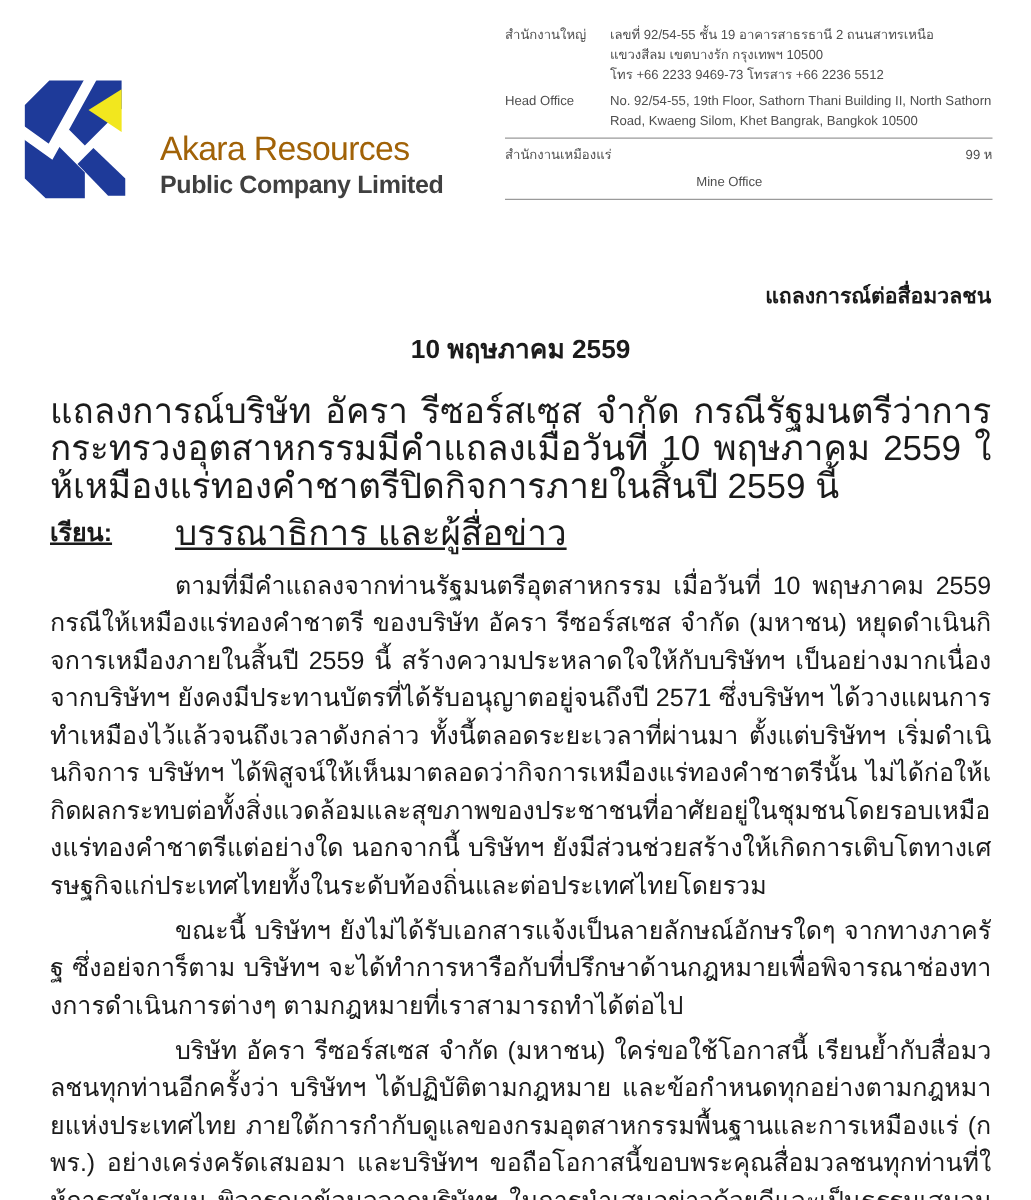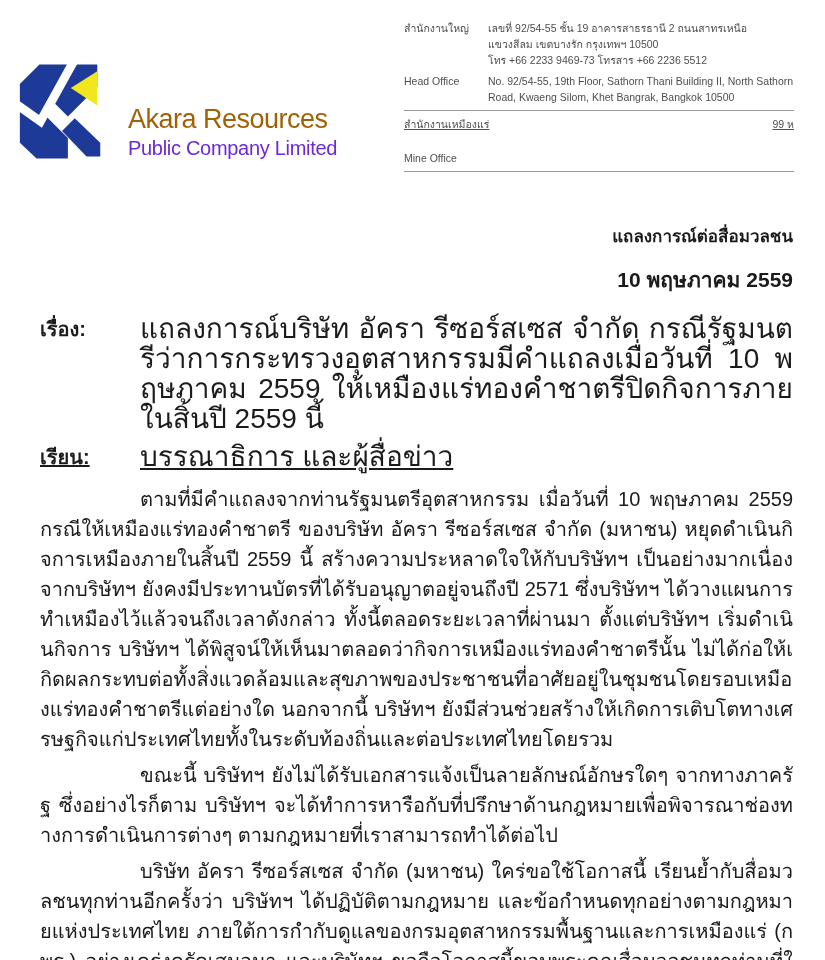--- a/index.html
+++ b/index.html
@@ -5,36 +5,36 @@
   html,body{margin:0;padding:0;}
   body{
     width:825px;height:960px;background:#ffffff;position:relative;overflow:hidden;
     font-family:"Liberation Sans","DejaVu Sans",sans-serif;color:#1b1b1b;
   }
 
   
   .logo-mark{position:absolute;left:13px;top:62px;width:98px;height:99px;}
   .logo-text{position:absolute;left:128px;top:105px;line-height:1.1;}
   .logo-name{font-size:27px;font-weight:normal;color:#a16207;letter-spacing:-0.5px;}
-  .logo-sub{font-size:20px;font-weight:normal;color:#6d28d9;letter-spacing:-0.3px;margin-top:2px;}
+  .logo-sub{font-size:20px;font-weight:bold;color:#404040;letter-spacing:-0.3px;margin-top:2px;}
 
   .contact{position:absolute;left:404px;top:20px;width:390px;
     font-size:10.5px;line-height:16px;color:#4e4e4e;}
-  .c-row{display:flex;margin-bottom:5px;}
+  .c-row{display:flex;margin-bottom:5px;justify-content:center;}
   .c-label{width:84px;flex:0 0 84px;}
   .c-label.wide{width:auto;flex:1;}
   .c-val{flex:1;}
   .c-val.rightcell{flex:0 0 auto;text-align:right;}
-  .c-row.tight{margin-bottom:18px;text-decoration:underline;}
+  .c-row.tight{margin-bottom:6px;}
   .c-hr{border-top:1px solid #9a9a9a;margin:3px 0 5px 0;}
 
   
   .letter{position:absolute;left:40px;top:222px;width:753px;}
   .doc-title{font-size:17px;font-weight:bold;text-align:right;line-height:30px;margin-bottom:14px;}
-  .doc-date{font-size:21px;font-weight:bold;text-align:right;line-height:28px;margin-bottom:20px;}
+  .doc-date{font-size:21px;font-weight:bold;text-align:center;line-height:28px;margin-bottom:20px;}
 
   .field-row{display:flex;margin-bottom:8px;}
   .field-label{flex:0 0 100px;font-weight:bold;font-size:20px;line-height:30px;}
   .field-value{flex:1;font-size:28px;line-height:30px;text-align:justify;
     word-break:break-all;overflow-wrap:anywhere;}
   .field-row.to-row{margin-bottom:12px;text-decoration:underline;}
 
   .body-par{margin:0 0 6px 0;font-size:20px;line-height:30px;text-align:justify;
     text-indent:100px;word-break:break-all;overflow-wrap:anywhere;}
 </style>
@@ -82,26 +82,25 @@
     <div class="c-label">Mine Office</div>
   </div>
   <div class="c-hr"></div>
 </div>
 
 <div class="letter">
   <div class="doc-title">แถลงการณ์ต่อสื่อมวลชน</div>
   <div class="doc-date">10 พฤษภาคม 2559</div>
 
   <div class="field-row">
-    <div class="field-label">เรื่อง:</div>
     <div class="field-value">แถลงการณ์บริษัท อัครา รีซอร์สเซส จำกัด กรณีรัฐมนตรีว่าการกระทรวงอุตสาหกรรมมีคำแถลงเมื่อวันที่ 10 พฤษภาคม 2559 ให้เหมืองแร่ทองคำชาตรีปิดกิจการภายในสิ้นปี 2559 นี้</div>
   </div>
 
   <div class="field-row to-row">
     <div class="field-label">เรียน:</div>
     <div class="field-value">บรรณาธิการ และผู้สื่อข่าว</div>
   </div>
 
   <p class="body-par">ตามที่มีคำแถลงจากท่านรัฐมนตรีอุตสาหกรรม เมื่อวันที่ 10 พฤษภาคม 2559 กรณีให้เหมืองแร่ทองคำชาตรี ของบริษัท อัครา รีซอร์สเซส จำกัด (มหาชน) หยุดดำเนินกิจการเหมืองภายในสิ้นปี 2559 นี้ สร้างความประหลาดใจให้กับบริษัทฯ เป็นอย่างมากเนื่องจากบริษัทฯ ยังคงมีประทานบัตรที่ได้รับอนุญาตอยู่จนถึงปี 2571 ซึ่งบริษัทฯ ได้วางแผนการทำเหมืองไว้แล้วจนถึงเวลาดังกล่าว ทั้งนี้ตลอดระยะเวลาที่ผ่านมา ตั้งแต่บริษัทฯ เริ่มดำเนินกิจการ บริษัทฯ ได้พิสูจน์ให้เห็นมาตลอดว่ากิจการเหมืองแร่ทองคำชาตรีนั้น ไม่ได้ก่อให้เกิดผลกระทบต่อทั้งสิ่งแวดล้อมและสุขภาพของประชาชนที่อาศัยอยู่ในชุมชนโดยรอบเหมืองแร่ทองคำชาตรีแต่อย่างใด นอกจากนี้ บริษัทฯ ยังมีส่วนช่วยสร้างให้เกิดการเติบโตทางเศรษฐกิจแก่ประเทศไทยทั้งในระดับท้องถิ่นและต่อประเทศไทยโดยรวม</p>
-  <p class="body-par">ขณะนี้ บริษัทฯ ยังไม่ได้รับเอกสารแจ้งเป็นลายลักษณ์อักษรใดๆ จากทางภาครัฐ ซึ่งอย่างไรก็ตาม บริษัทฯ จะได้ทำการหารือกับที่ปรึกษาด้านกฎหมายเพื่อพิจารณาช่องทางการดำเนินการต่างๆ ตามกฎหมายที่เราสามารถทำได้ต่อไป</p>
+  <p class="body-par">ขณะนี้ บริษัทฯ ยังไม่ได้รับเอกสารแจ้งเป็นลายลักษณ์อักษรใดๆ จากทางภาครัฐ ซึ่งอย่จการ็ตาม บริษัทฯ จะได้ทำการหารือกับที่ปรึกษาด้านกฎหมายเพื่อพิจารณาช่องทางการดำเนินการต่างๆ ตามกฎหมายที่เราสามารถทำได้ต่อไป</p>
   <p class="body-par">บริษัท อัครา รีซอร์สเซส จำกัด (มหาชน) ใคร่ขอใช้โอกาสนี้ เรียนย้ำกับสื่อมวลชนทุกท่านอีกครั้งว่า บริษัทฯ ได้ปฏิบัติตามกฎหมาย และข้อกำหนดทุกอย่างตามกฎหมายแห่งประเทศไทย ภายใต้การกำกับดูแลของกรมอุตสาหกรรมพื้นฐานและการเหมืองแร่ (กพร.) อย่างเคร่งครัดเสมอมา และบริษัทฯ ขอถือโอกาสนี้ขอบพระคุณสื่อมวลชนทุกท่านที่ให้การสนับสนุน พิจารณาข้อมูลจากบริษัทฯ ในการนำเสนอข่าวด้วยดีและเป็นธรรมเสมอมา มา ณ ที่นี้ด้วย</p>
 
 </div>
 
 </body></html>

